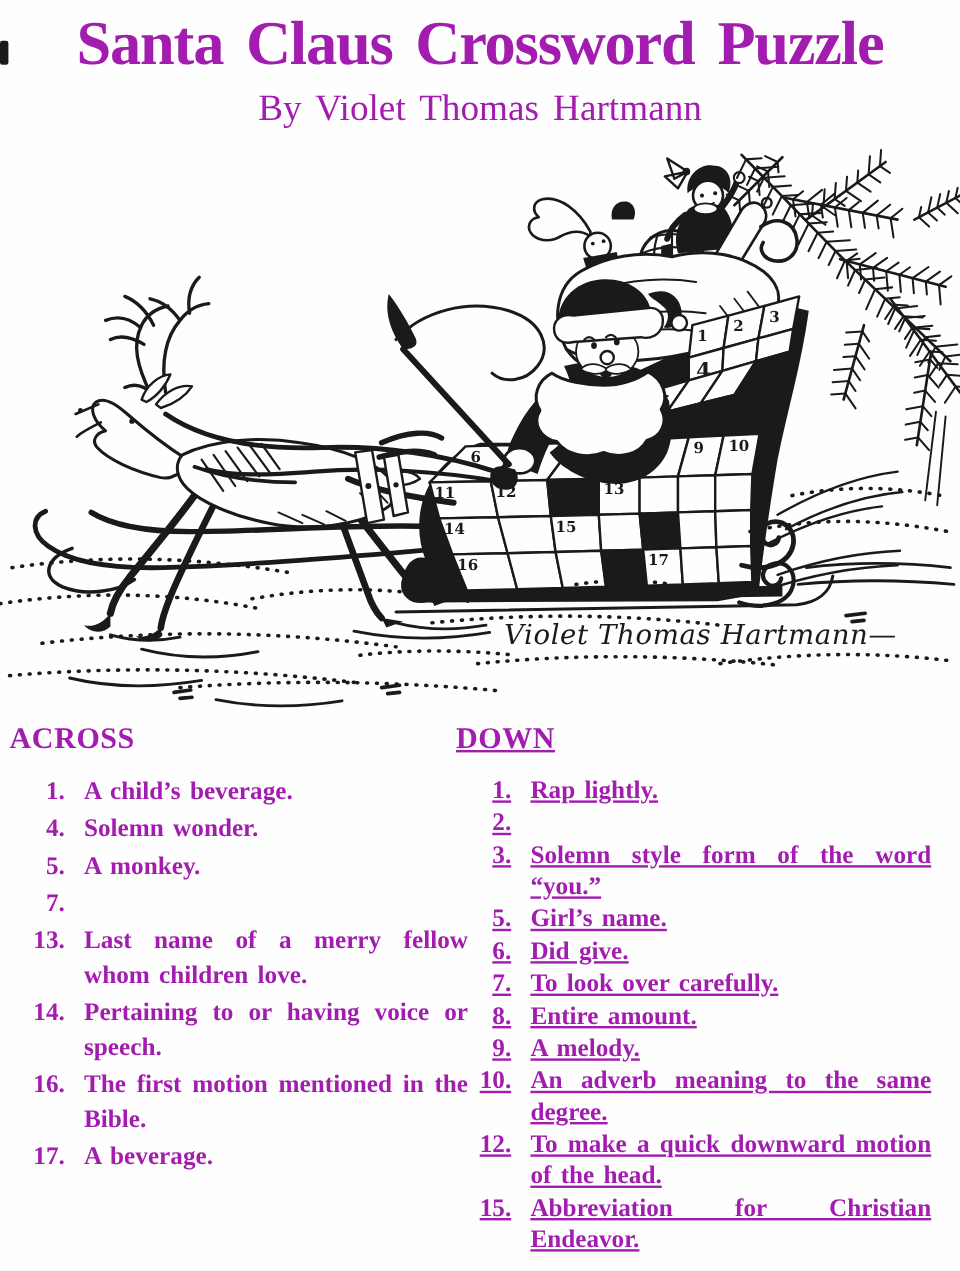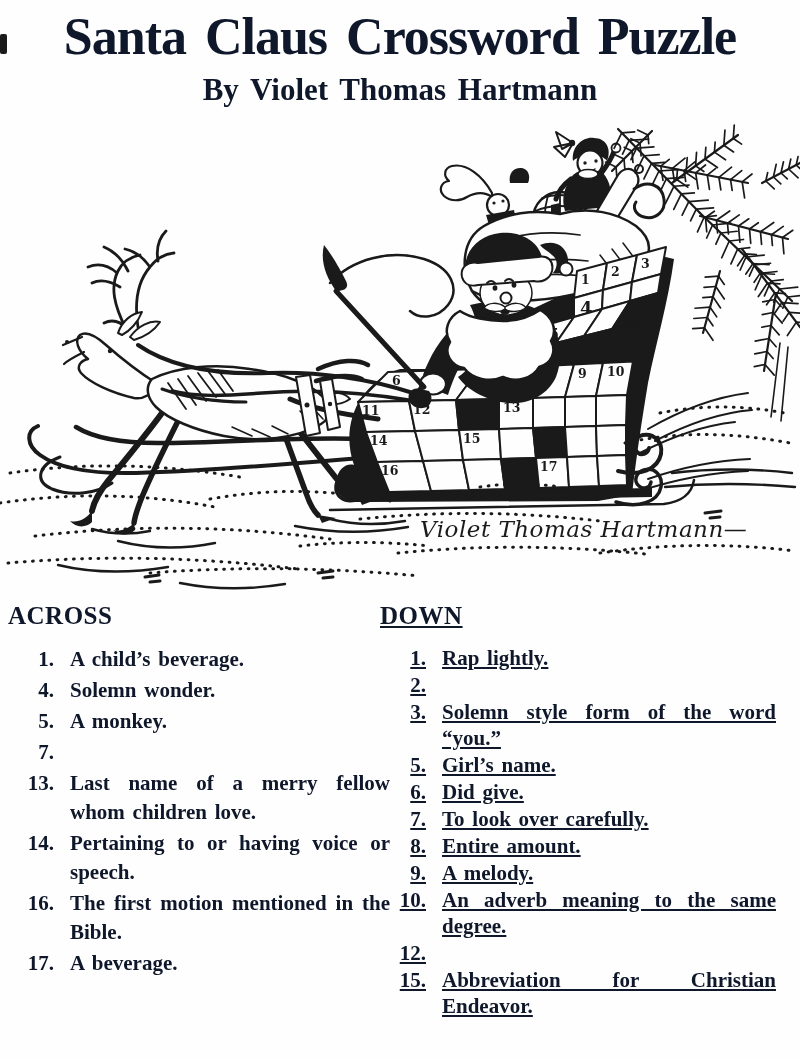--- a/index.html
+++ b/index.html
@@ -1,21 +1,21 @@
 <!DOCTYPE html>
 <html><head>
 <meta charset="utf-8">
 <style>
   html,body{margin:0;padding:0;background:#e8e8e8;}
-  .page{position:relative;width:800px;height:1059px;background:#fefefe;color:#0f172a;
+  .page{position:relative;width:800px;height:1059px;background:#fefefe;color:#a21caf;
         font-family:"Liberation Serif",serif;overflow:hidden;margin:0 auto;}
   .ink-blot{position:absolute;left:0;top:34px;width:7px;height:20px;background:#1a1a1a;border-radius:2px;}
   h1.title{margin:10px 0 0;text-align:center;font-size:52px;line-height:1.05;font-weight:600;
            letter-spacing:-1px;word-spacing:7px;}
-  h2.byline{margin:7px 11px 0;text-align:center;font-size:31px;font-weight:700;word-spacing:4px;}
+  h2.byline{margin:7px 11px 0;text-align:center;font-size:31px;font-weight:400;word-spacing:4px;}
   svg.illus{display:block;margin-top:13px;}
   .clues{position:relative;height:452px;}
   .col{position:absolute;top:6px;}
   .col.across{left:8px;width:382px;}
   .col.down{left:380px;width:396px;text-decoration:underline;}
   .col h3{margin:0 0 15px;font-size:25px;font-weight:700;letter-spacing:.5px;}
   .clue{display:flex;font-size:21px;font-weight:600;word-spacing:2.5px;}
   .across .clue{line-height:29px;margin-bottom:2px;}
   .down  .clue{line-height:26px;margin-bottom:1px;}
   .clue .num{flex:none;width:46px;text-align:right;}
@@ -476,20 +476,21 @@
           <div class="clue">
             <div class="num">9.</div>
             <div class="txt">A melody.</div>
           </div>
           <div class="clue">
             <div class="num">10.</div>
             <div class="txt">An adverb meaning to the same degree.</div>
           </div>
           <div class="clue">
             <div class="num">12.</div>
+            <div class="txt">To make a quick downward motion of the head.</div>
           </div>
           <div class="clue">
             <div class="num">15.</div>
             <div class="txt">Abbreviation for Christian Endeavor.</div>
           </div>
         </div>
     </section>
   </div>
 </div>
 

